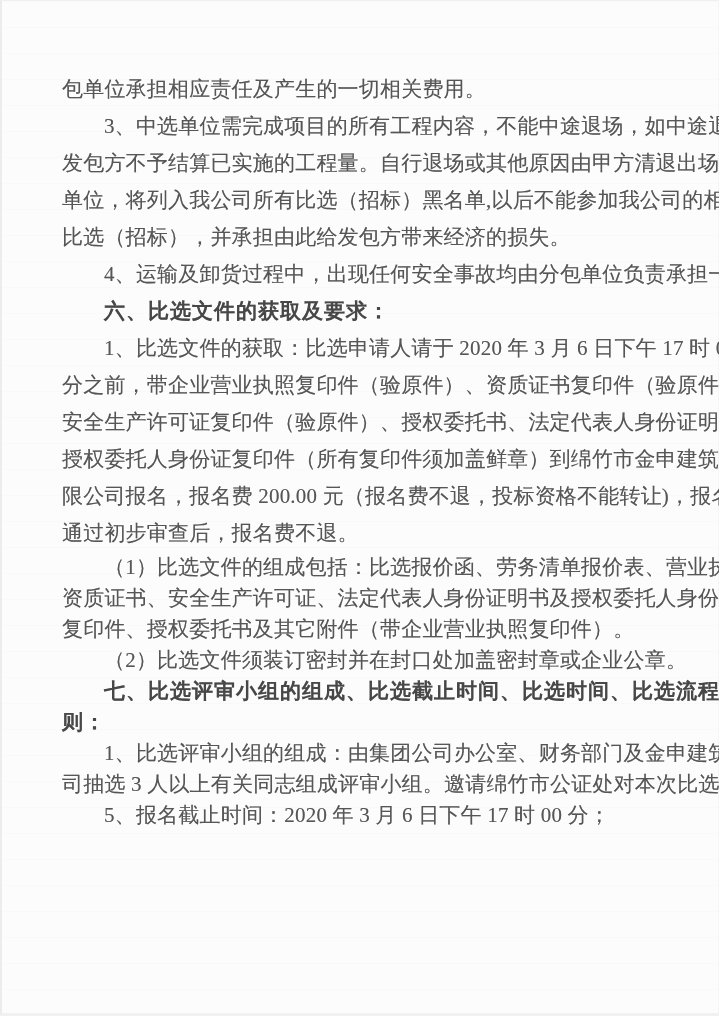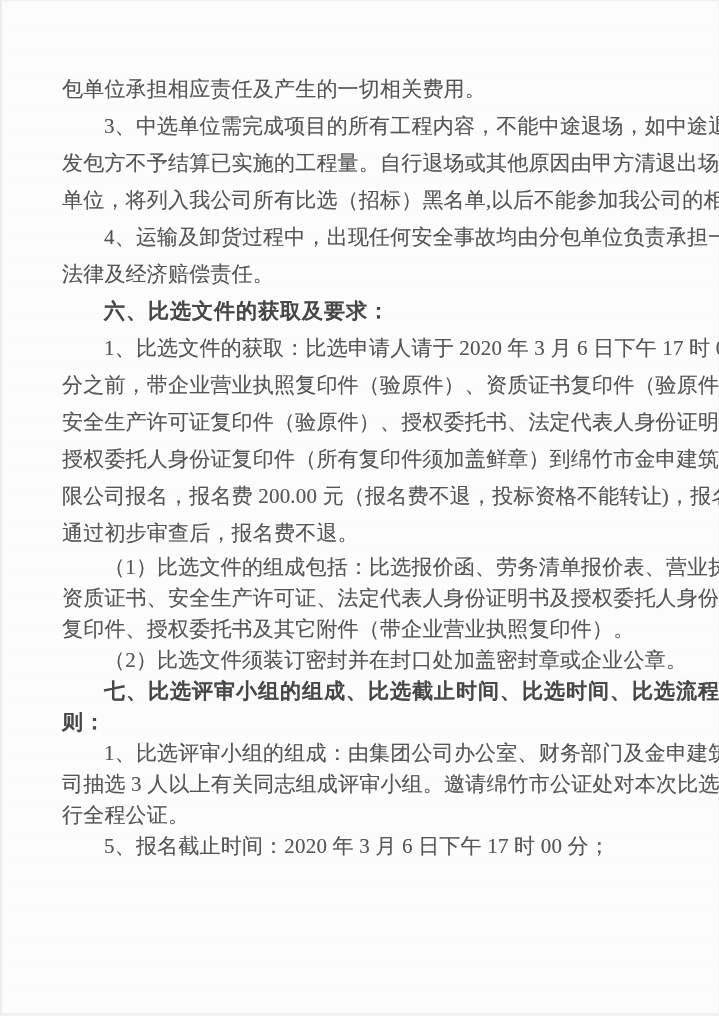--- a/index.html
+++ b/index.html
@@ -60,33 +60,32 @@
 </style>
 </head>
 <body>
 
 <div class="page">
   <div class="text-col">
       <div class="line lh-a"><span>包单位承担相应责任及产生的一切相关费用。</span></div>
       <div class="line lh-a indent"><span>3、中选单位需完成项目的所有工程内容，不能中途退场，如中途退场</span></div>
       <div class="line lh-a"><span>发包方不予结算已实施的工程量。自行退场或其他原因由甲方清退出场的</span></div>
       <div class="line lh-a"><span>单位，将列入我公司所有比选（招标）黑名单,以后不能参加我公司的相关</span></div>
+      <div class="line lh-a"><span>比选（招标），并承担由此给发包方带来经济的损失。</span></div>
       <div class="line lh-a indent"><span>4、运输及卸货过程中，出现任何安全事故均由分包单位负责承担一切</span></div>
-      <div class="line lh-a"><span>法律及经济赔偿责任。</span></div>
       <div class="line lh-a indent bold"><span>六、比选文件的获取及要求：</span></div>
       <div class="line lh-a indent"><span>1、比选文件的获取：比选申请人请于 2020 年 3 月 6 日下午 17 时 00</span></div>
       <div class="line lh-a"><span>分之前，带企业营业执照复印件（验原件）、资质证书复印件（验原件）、</span></div>
       <div class="line lh-a"><span>安全生产许可证复印件（验原件）、授权委托书、法定代表人身份证明书及</span></div>
       <div class="line lh-a"><span>授权委托人身份证复印件（所有复印件须加盖鲜章）到绵竹市金申建筑有</span></div>
       <div class="line lh-a"><span>限公司报名，报名费 200.00 元（报名费不退，投标资格不能转让)，报名</span></div>
       <div class="line lh-a"><span>通过初步审查后，报名费不退。</span></div>
       <div class="line lh-b indent"><span>（1）比选文件的组成包括：比选报价函、劳务清单报价表、营业执照、</span></div>
       <div class="line lh-b"><span>资质证书、安全生产许可证、法定代表人身份证明书及授权委托人身份证</span></div>
       <div class="line lh-b"><span>复印件、授权委托书及其它附件（带企业营业执照复印件）。</span></div>
       <div class="line lh-b indent"><span>（2）比选文件须装订密封并在封口处加盖密封章或企业公章。</span></div>
       <div class="line lh-b indent bold"><span>七、比选评审小组的组成、比选截止时间、比选时间、比选流程及规</span></div>
       <div class="line lh-b bold"><span>则：</span></div>
       <div class="line lh-b indent"><span>1、比选评审小组的组成：由集团公司办公室、财务部门及金申建筑公</span></div>
       <div class="line lh-b"><span>司抽选 3 人以上有关同志组成评审小组。邀请绵竹市公证处对本次比选进</span></div>
-      <div class="line lh-b"><span>行全程公证。</span></div>
       <div class="line lh-b indent"><span>5、报名截止时间：</span><span class="uline">2020 年 3 月 6 日下午 17 时 00 分；</span></div>
     </div>
 </div>
 
 </body></html>

